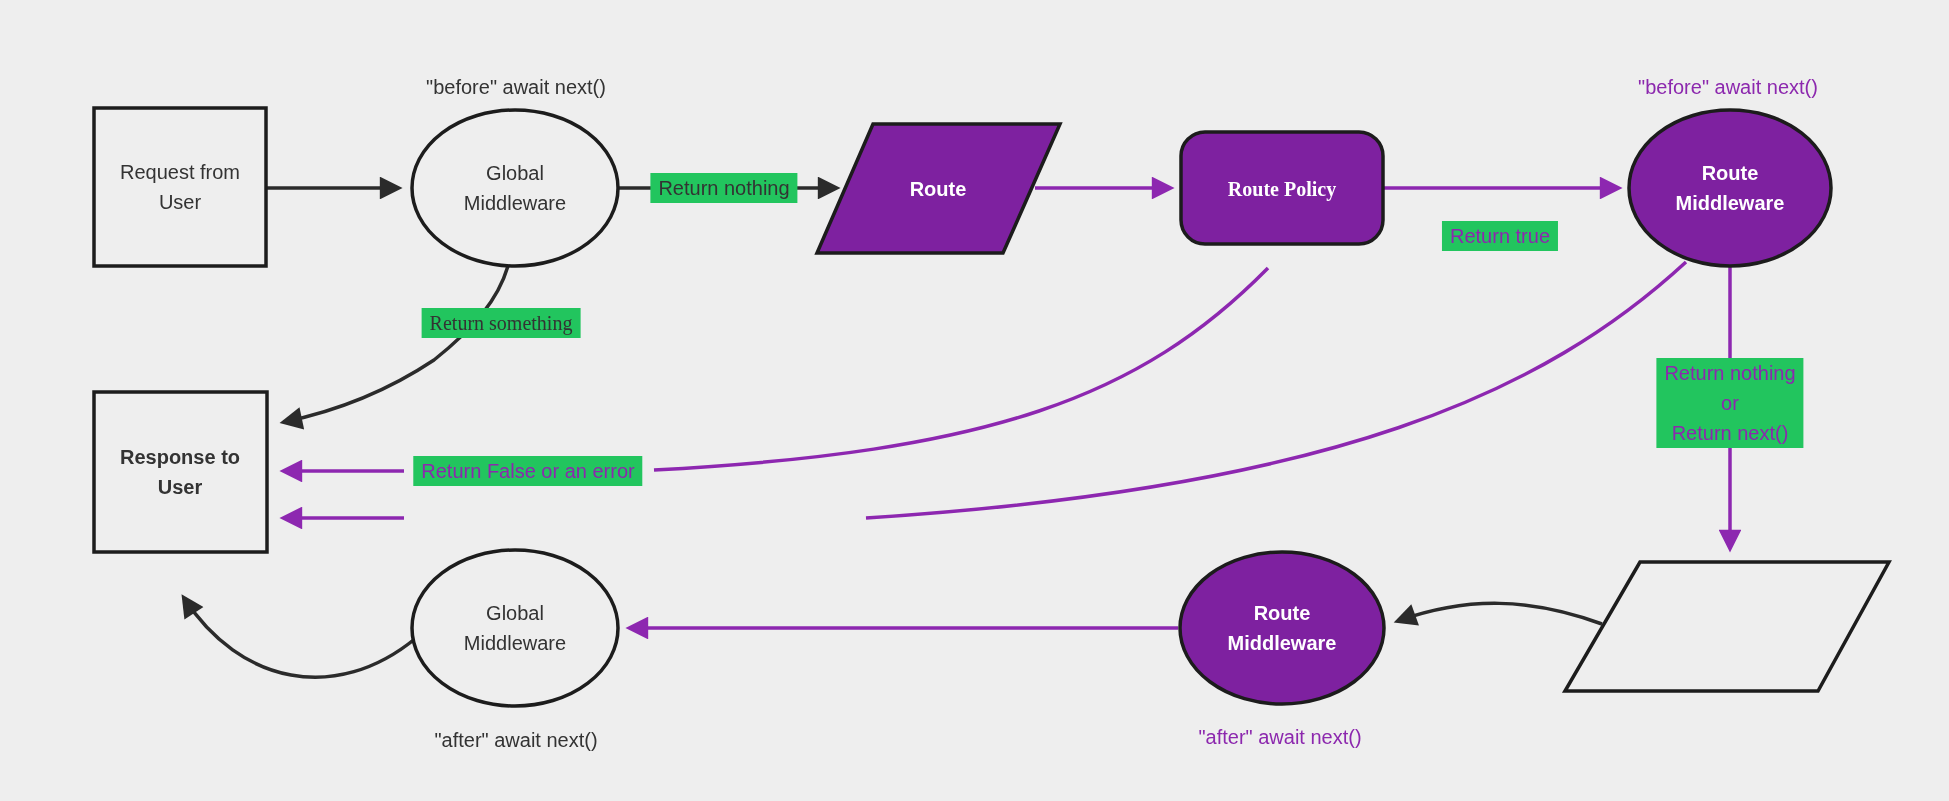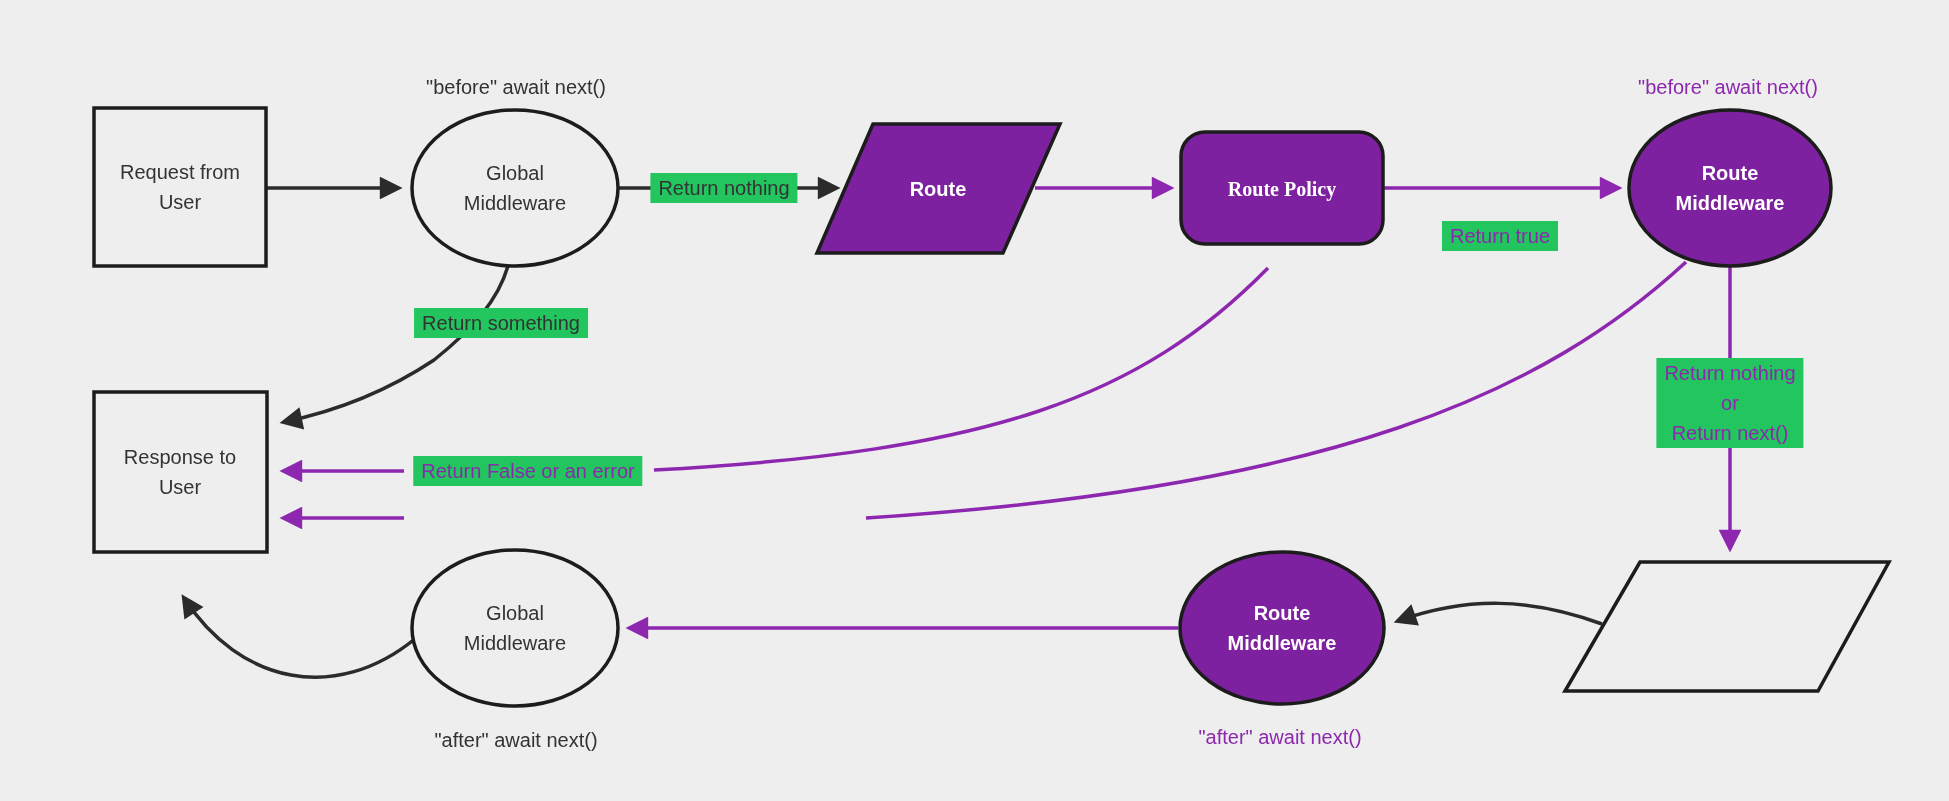--- a/index.html
+++ b/index.html
@@ -68,28 +68,28 @@
   <div class="lbl" style="left:515px;top:188px;">Global
 Middleware</div>
   <div class="lbl white-bold" style="left:938px;top:189px;">Route</div>
   <div class="lbl white-bold" style="left:1282px;top:189px;font-family:Liberation Serif, serif;">Route Policy</div>
   <div class="lbl white-bold" style="left:1730px;top:188px;">Route
 Middleware</div>
   <div class="lbl white-bold" style="left:1282px;top:628px;">Route
 Middleware</div>
   <div class="lbl" style="left:515px;top:628px;">Global
 Middleware</div>
-  <div class="lbl" style="left:180px;top:472px;">Response to
+  <div class="lbl" style="left:180px;top:472px;font-weight:bold;">Response to
 User</div>
 
   <div class="lbl" style="left:516px;top:87px;">"before" await next()</div>
   <div class="lbl on-line" style="left:724px;top:188px;">Return nothing</div>
   <div class="lbl on-line purple" style="left:1500px;top:188px;margin-top:48px;">Return true</div>
   <div class="lbl purple" style="left:1728px;top:87px;">"before" await next()</div>
   <div class="lbl on-line purple" style="left:1730px;top:403px;">Return nothing
 or
 Return next()</div>
-  <div class="lbl on-line" style="left:501px;top:323px;">Return something</div>
+  <div class="lbl on-line" style="left:501px;top:323px;font-family:Liberation Serif, serif;">Return something</div>
   <div class="lbl on-line purple" style="left:528px;top:471px;">Return False or an error</div>
   <div class="lbl purple" style="left:1280px;top:737px;">"after" await next()</div>
   <div class="lbl" style="left:516px;top:740px;">"after" await next()</div>
 
 </div>
 
 </body></html>

